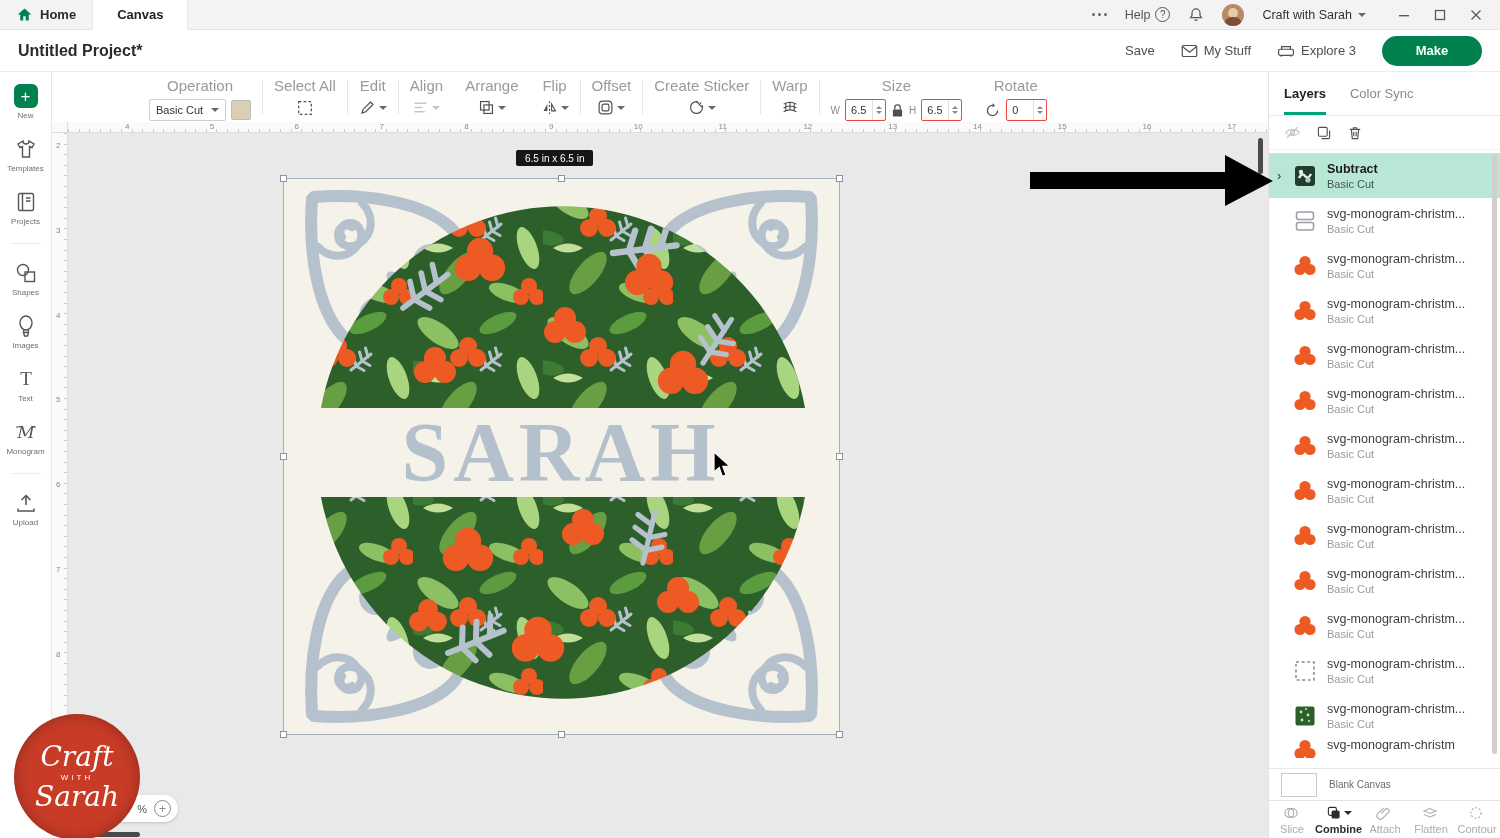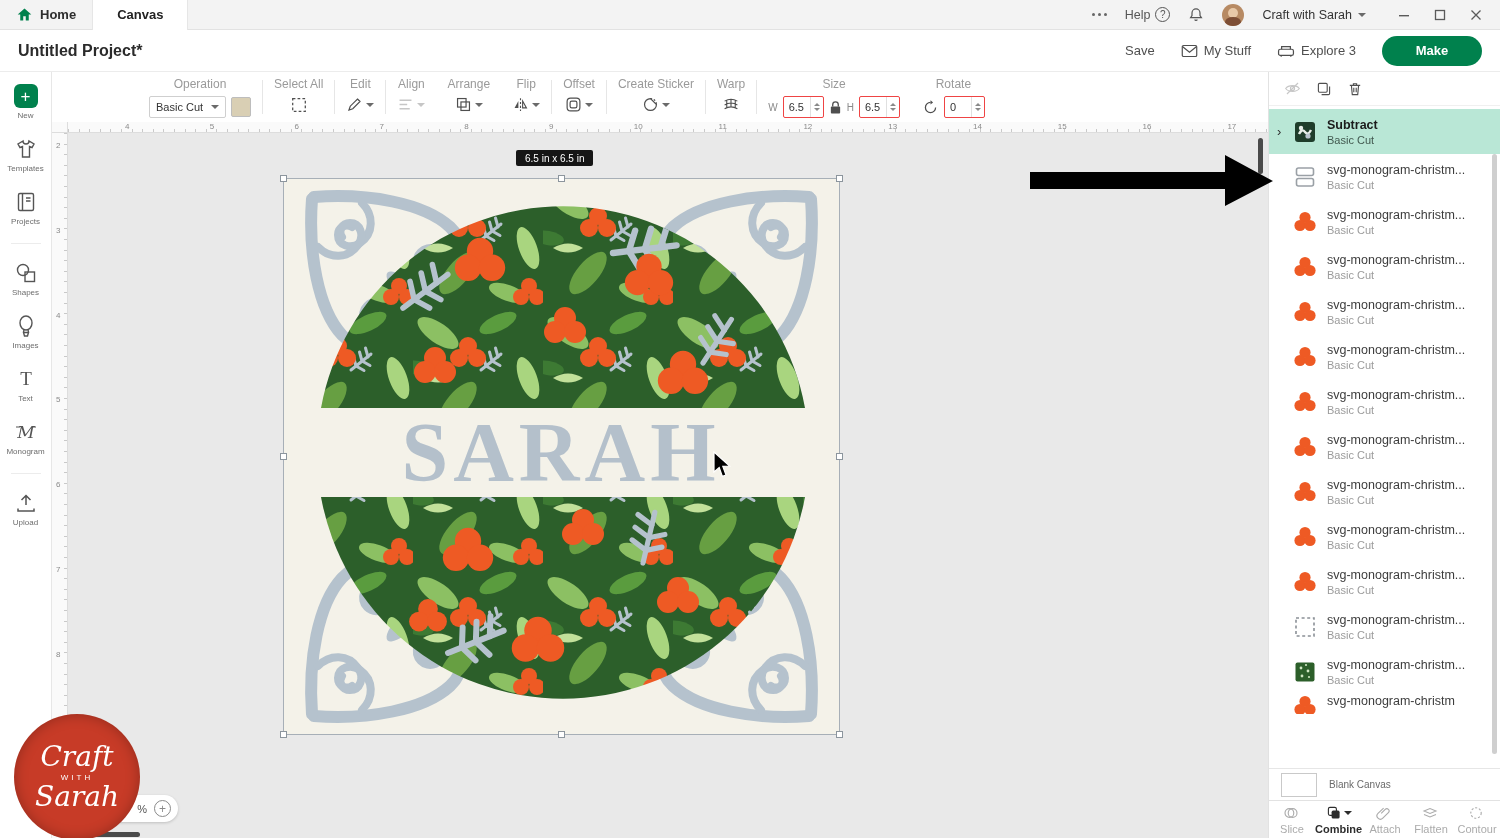--- a/index.html
+++ b/index.html
@@ -26,21 +26,21 @@
 
 .projectbar{position:absolute;top:30px;left:0;right:0;height:42px;background:#fff;border-bottom:1px solid #ececec;display:flex;align-items:center;padding:0 18px}
 .proj-title{font-size:16px;font-weight:bold;color:#2b2b2b}
 .projectbar-right{margin-left:auto;display:flex;align-items:center;gap:26px;font-size:13px;color:#4f4f4f}
 .pb-item{display:flex;align-items:center;gap:6px}
 .make-btn{background:#00814d;color:#fff;font-weight:bold;font-size:13px;border:none;border-radius:16px;width:100px;height:30px}
 
 
 .toolbar{position:absolute;top:72px;left:52px;width:1216px;height:50px;background:#fff;display:flex;align-items:stretch;padding-left:86px}
 .tgroup{display:flex;flex-direction:column;align-items:center;justify-content:flex-start;padding:5px 11px 0}
-.tlabel{font-size:12px;color:#9a9a9a;margin-bottom:5px;white-space:nowrap}
+.tlabel{font-size:15px;color:#9a9a9a;margin-bottom:5px;white-space:nowrap}
 .trow{display:flex;align-items:center;gap:5px}
 .sep{width:1px;background:#e6e6e6;margin:8px 0}
 .op-select{display:flex;align-items:center;gap:8px;border:1px solid #cfcfcf;border-radius:2px;height:22px;padding:0 6px;font-size:11px;color:#333}
 .op-swatch{width:20px;height:20px;border:1px solid #bdbdbd;border-radius:2px;background:#d9cfb4}
 .tbtn{display:flex;align-items:center;gap:3px;color:#4f4f4f}
 .tbtn svg{display:block}
 .tbtn.dis{color:#c6c6c6}
 .numbox{display:flex;align-items:center;border:1px solid #ef4444;border-radius:2px;height:22px;background:#fff}
 .numval{font-size:11px;padding:0 5px;min-width:26px;color:#333}
 .spin{display:flex;flex-direction:column;border-left:1px solid #e0e0e0;height:100%;justify-content:center;padding:0 3px;gap:2px}
@@ -526,20 +526,24 @@
       <div class="hscroll">
           <span class="thumb"></span>
         </div>
       <div class="vscroll">
           <span class="thumb"></span>
         </div>
     </div>
   </main>
 
   <aside class="layers-panel">
+    <div class="panel-tabs">
+      <span class="ptab active">Layers</span>
+      <span class="ptab">Color Sync</span>
+    </div>
     <div class="panel-tools">
       <span class="ticon">
         <svg width="17" height="17" viewBox="0 0 20 20" fill="none" stroke="#c7c7c7" stroke-width="1.4">
             <path d="M2 10 C5 5.5 15 5.5 18 10 C15 14.5 5 14.5 2 10 Z"></path>
             <circle cx="10" cy="10" r="2.4"></circle>
             <path d="M3.5 16.5 L16.5 3.5"></path>
           </svg>
       </span>
       <span class="ticon">
         <svg width="16" height="16" viewBox="0 0 20 20" fill="none" stroke="#4f4f4f" stroke-width="1.4">

